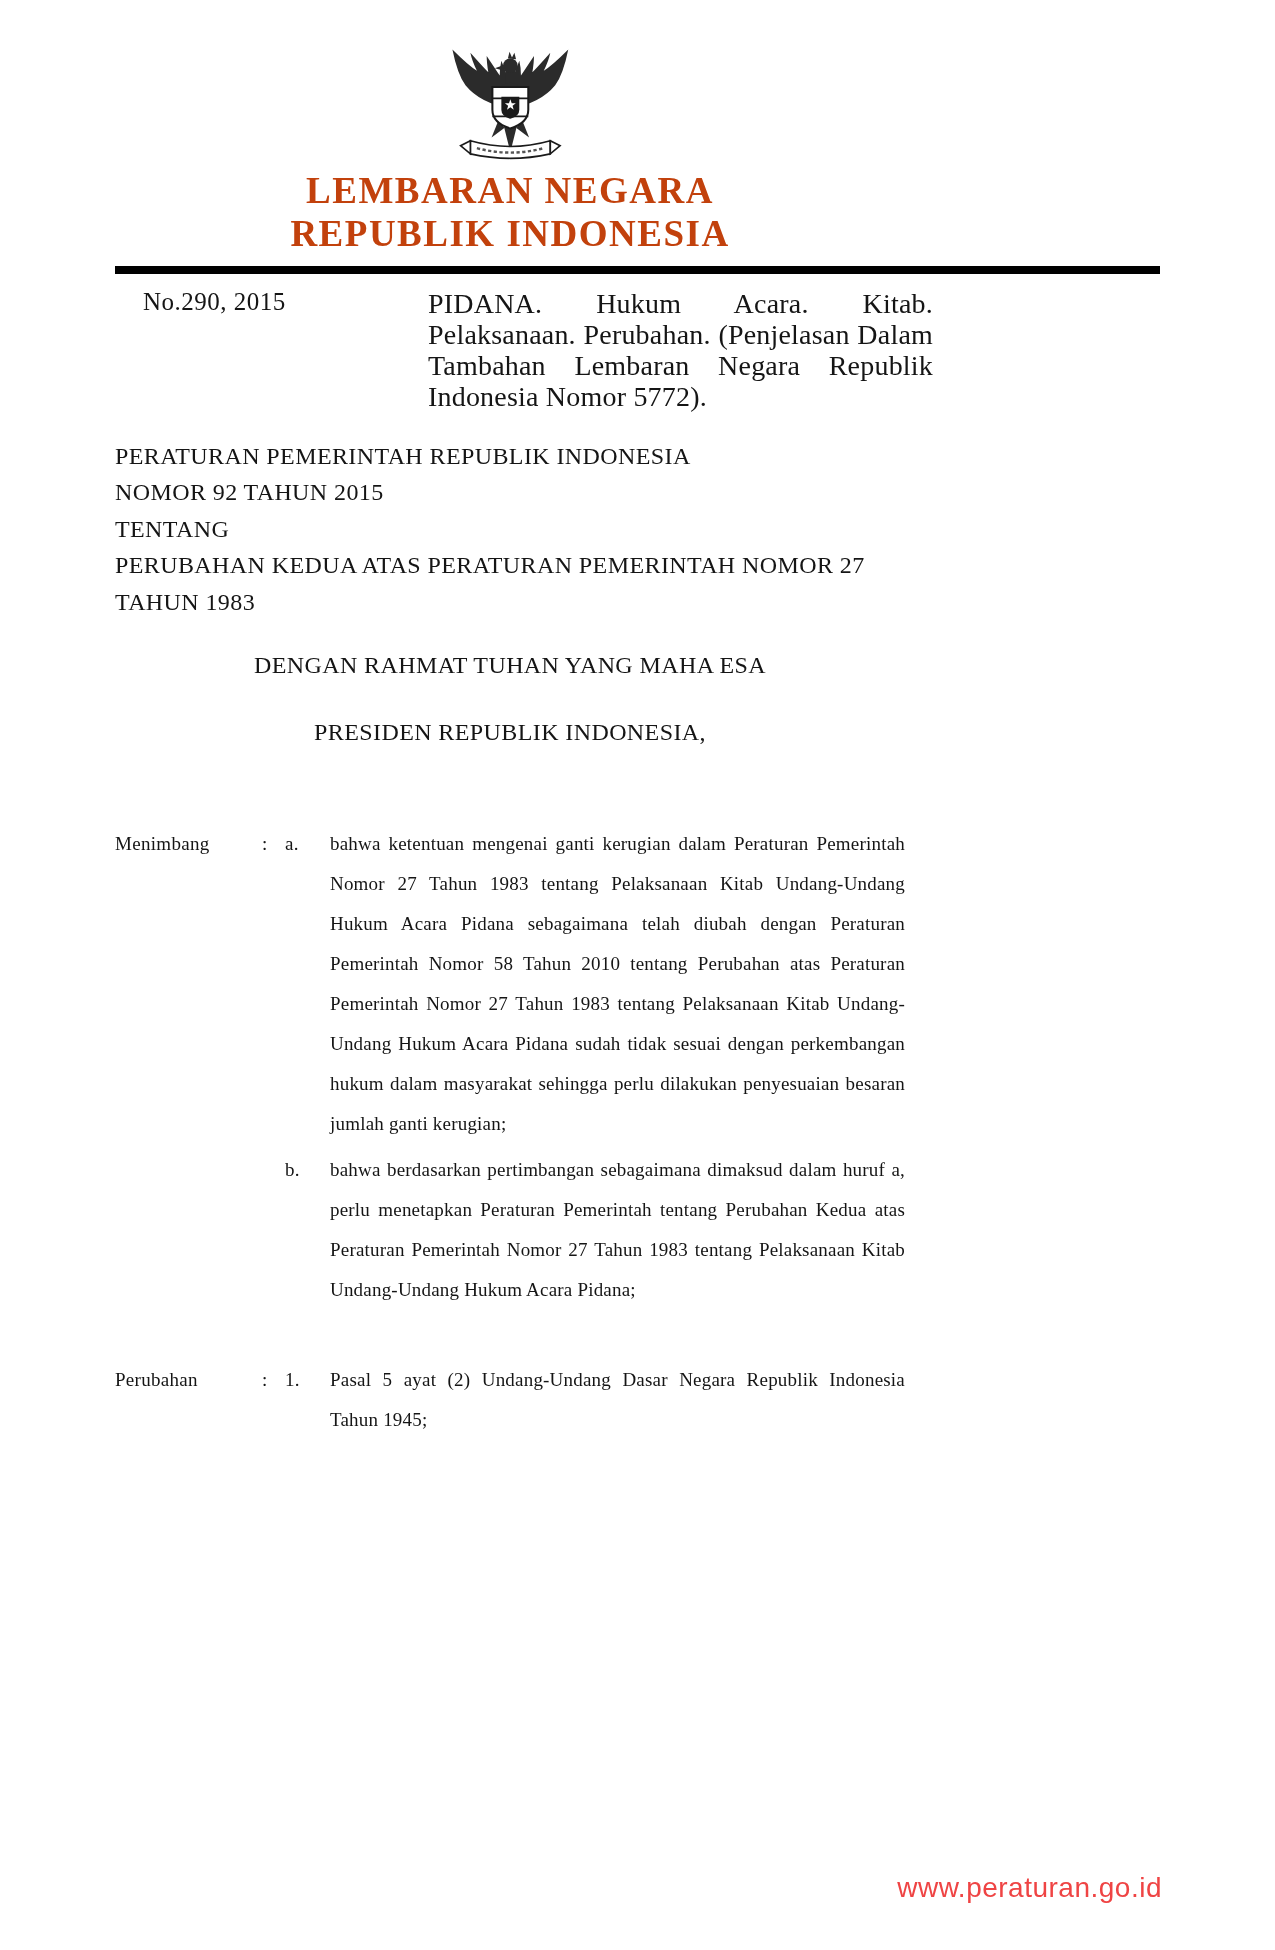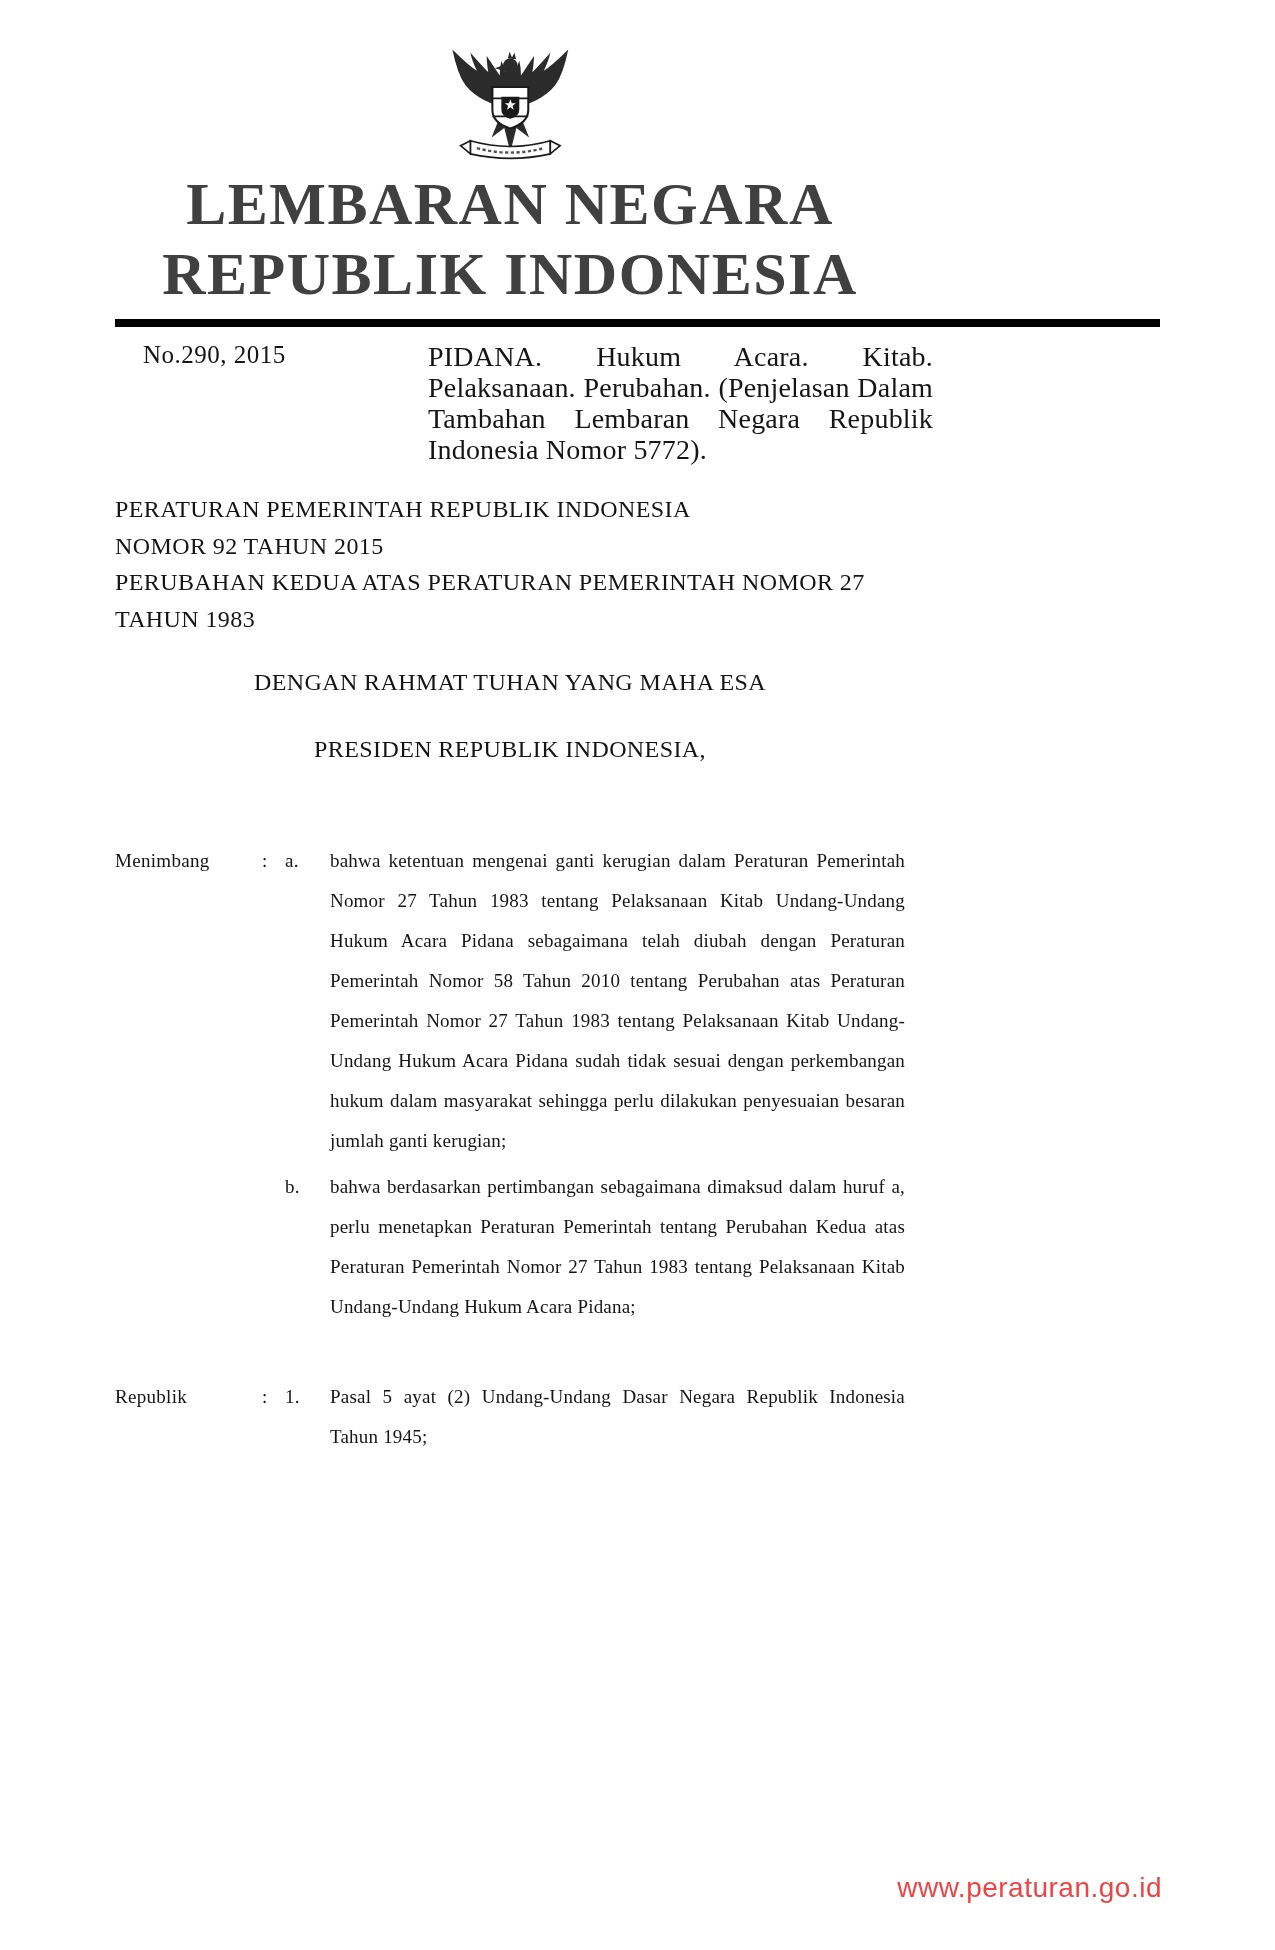--- a/index.html
+++ b/index.html
@@ -15,24 +15,24 @@
   .page { width: 1275px; height: 1950px; position: relative; }
   .content { padding: 38px 115px 0 115px; }
 
   .emblem-wrap { width: 790px; display: flex; justify-content: center; margin-bottom: 8px; }
   .emblem-wrap svg { height: 124px; width: auto; }
 
   .doc-title {
     width: 790px;
     text-align: center;
     font-weight: bold;
-    font-size: 60px;
+    font-size: 37px;
     line-height: 1.16;
     letter-spacing: 1.5px;
-    color: #404040;
+    color: #c2410c;
   }
   .rule { width: 1045px; height: 8px; background: #000; margin-top: 10px; }
 
   .masthead {
     width: 790px;
     margin-top: 14px;
     display: grid;
     grid-template-columns: 285px 1fr;
     align-items: start;
     margin-left: 28px;
@@ -128,20 +128,21 @@
     <div class="rule"></div>
 
     <div class="masthead">
       <div class="issue-number">No.290, 2015</div>
       <div class="subject-para">PIDANA. Hukum Acara. Kitab. Pelaksanaan. Perubahan. (Penjelasan Dalam Tambahan Lembaran Negara Republik Indonesia Nomor 5772).</div>
     </div>
 
     <div class="heading-block">
       <div>PERATURAN PEMERINTAH REPUBLIK INDONESIA</div>
       <div>NOMOR 92 TAHUN 2015</div>
+      <div>TENTANG</div>
       <div>PERUBAHAN KEDUA ATAS PERATURAN PEMERINTAH NOMOR 27 TAHUN 1983</div>
     </div>
 
     <div class="invocation">DENGAN RAHMAT TUHAN YANG MAHA ESA</div>
     <div class="authority">PRESIDEN REPUBLIK INDONESIA,</div>
 
     <div class="hang-section sec-considering">
       <div class="hang-row">
         <div class="hang-label">Menimbang</div>
         <div class="hang-colon">:</div>
@@ -151,21 +152,21 @@
       <div class="hang-row">
         <div class="hang-label"></div>
         <div class="hang-colon"></div>
         <div class="hang-marker">b.</div>
         <div class="hang-text">bahwa berdasarkan pertimbangan sebagaimana dimaksud dalam huruf a, perlu menetapkan Peraturan Pemerintah tentang Perubahan Kedua atas Peraturan Pemerintah Nomor 27 Tahun 1983 tentang Pelaksanaan Kitab Undang-Undang Hukum Acara Pidana;</div>
       </div>
     </div>
 
     <div class="hang-section sec-recalling">
       <div class="hang-row">
-        <div class="hang-label">Republik</div>
+        <div class="hang-label">Perubahan</div>
         <div class="hang-colon">:</div>
         <div class="hang-marker">1.</div>
         <div class="hang-text">Pasal 5 ayat (2) Undang-Undang Dasar Negara Republik Indonesia Tahun 1945;</div>
       </div>
     </div>
 
   </div>
 
   <div class="watermark">www.peraturan.go.id</div>
 </div>

